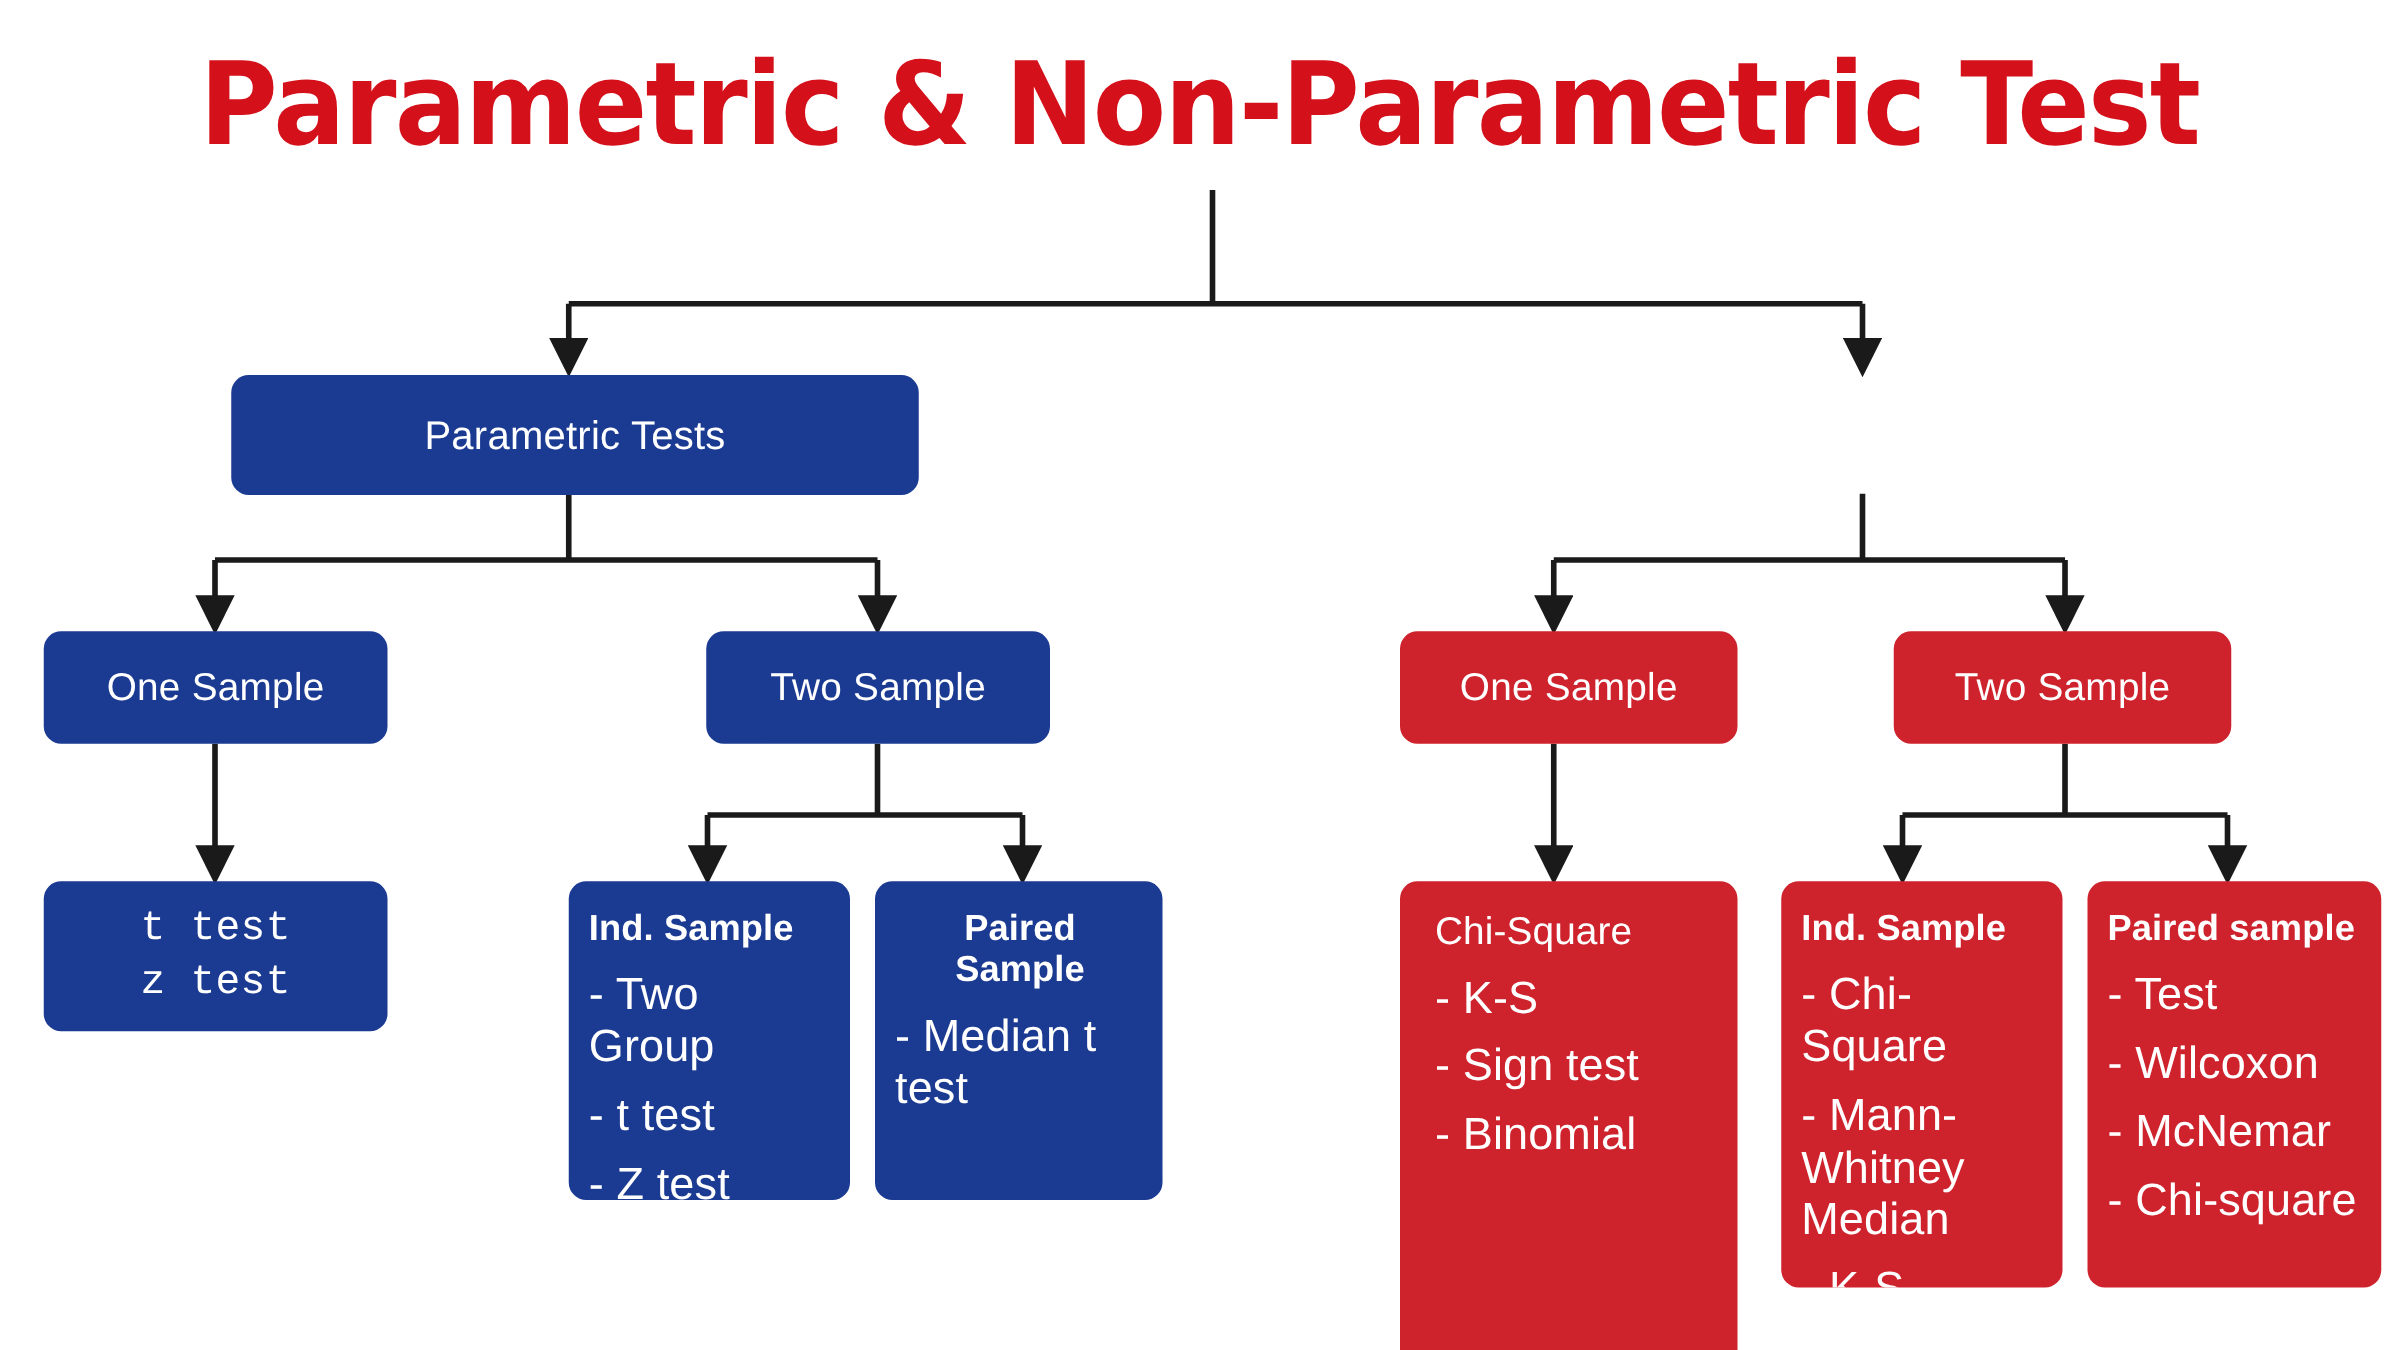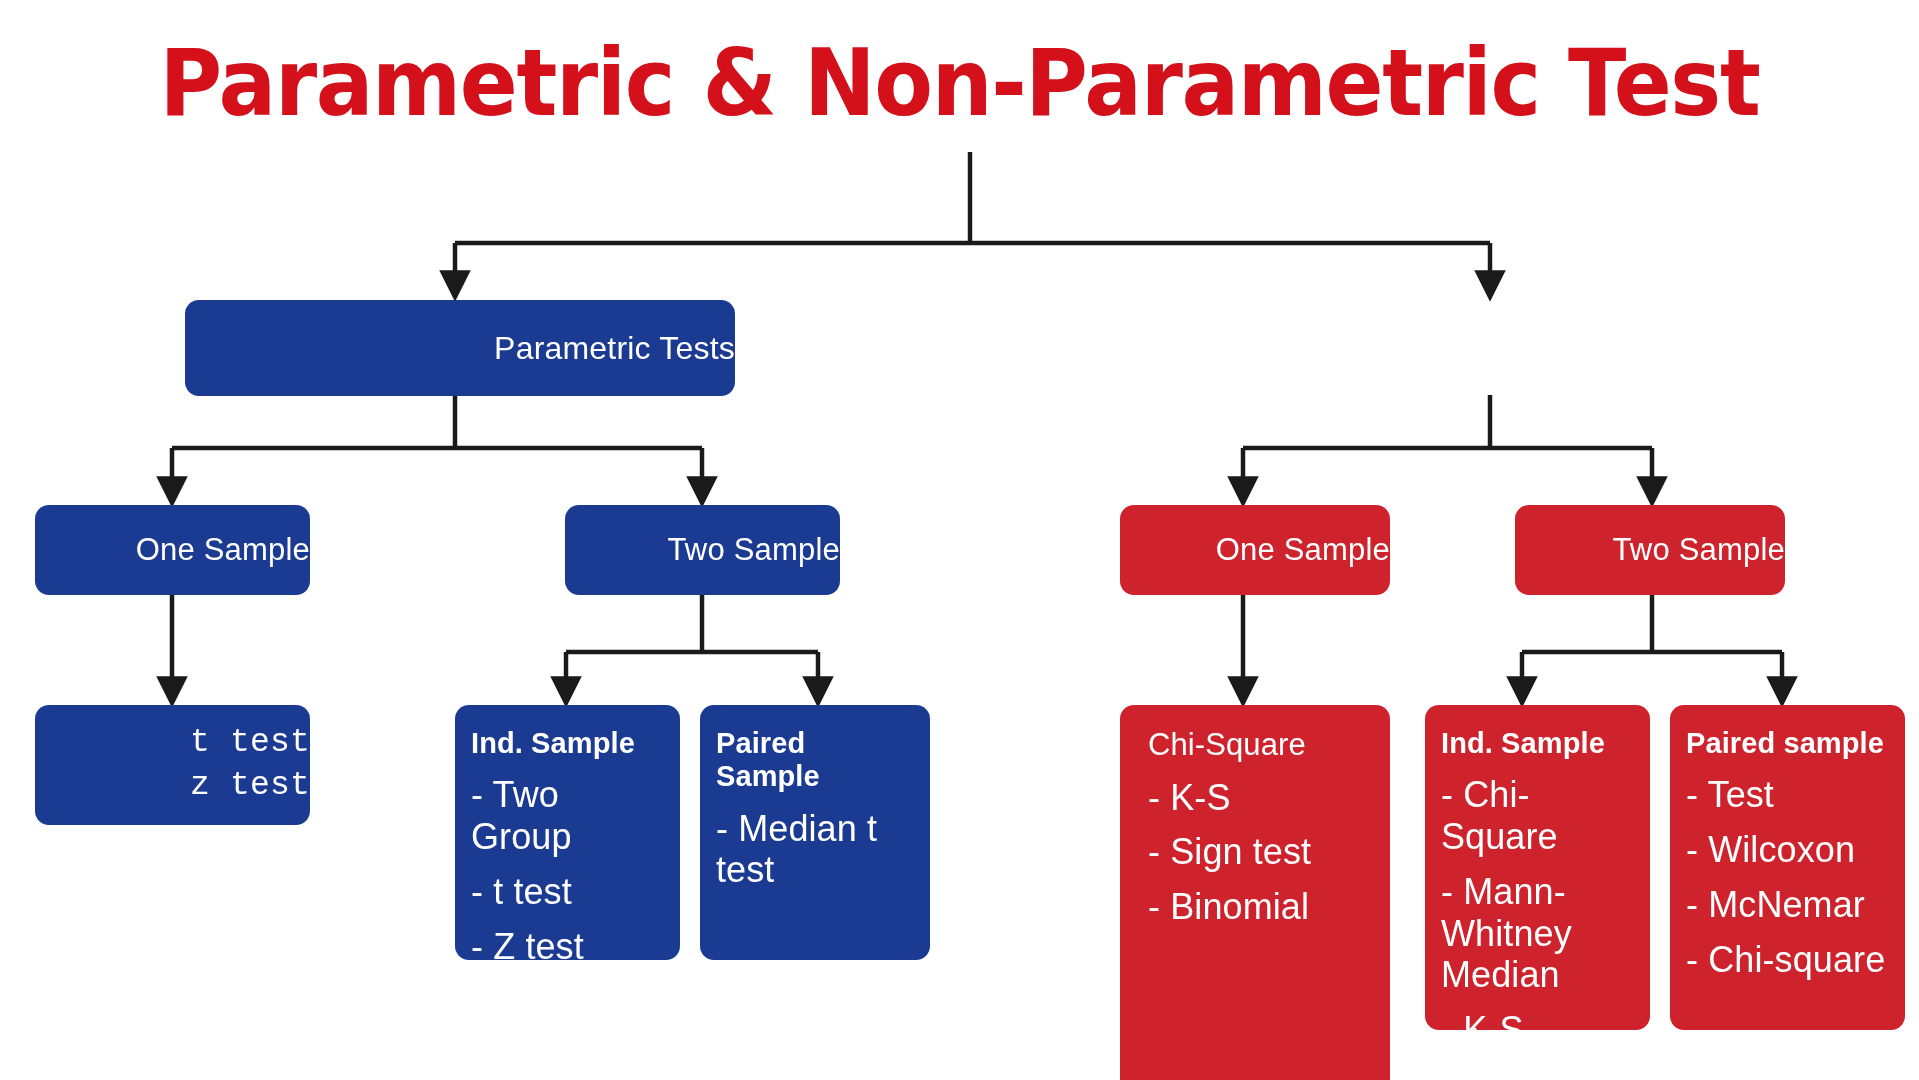--- a/index.html
+++ b/index.html
@@ -43,21 +43,21 @@
     color:#ffffff;
     display:flex;
     flex-direction:column;
     overflow:hidden;
   }
   .node.blue{ background:#1b3a92; }
   .node.red { background:#ce222c; }
 
   
   .node.center{
-    align-items:flex-end;
+    align-items:center;
     justify-content:center;
     text-align:center;
   }
   .node.center .label{
     font-size:31px;
     line-height:1.28;
     font-weight:400;
     letter-spacing:0.2px;
     white-space:nowrap;
   }
@@ -73,20 +73,21 @@
     align-items:flex-start;
     justify-content:flex-start;
     padding:22px 14px 16px 16px;
   }
   .node.list .heading{
     font-size:29px;
     font-weight:700;
     line-height:1.15;
     margin-bottom:14px;
     letter-spacing:0.1px;
+    text-align:center;
   }
   .node.list.regular-heading .heading{
     font-weight:400;
     font-size:31px;
   }
   .node.list .item{
     font-size:36px;
     line-height:1.16;
     font-weight:400;
     margin-bottom:13px;

